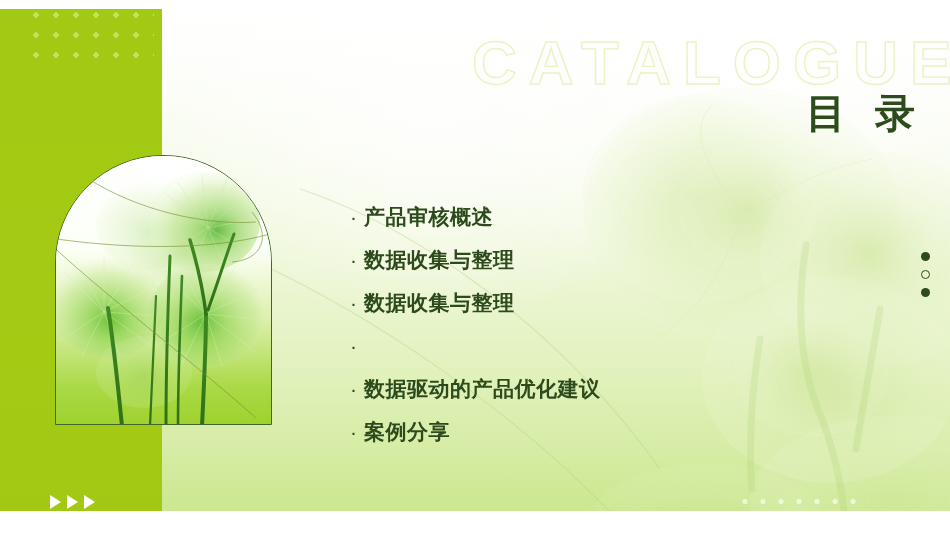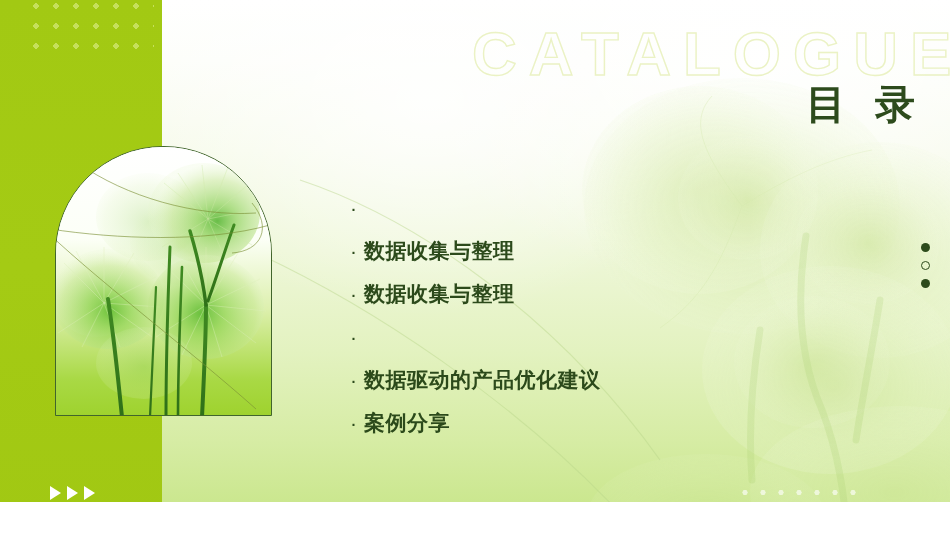--- a/index.html
+++ b/index.html
@@ -10,20 +10,21 @@
   body {
     font-family: "Liberation Sans", "DejaVu Sans", sans-serif;
   }
 
   #slide {
     position: relative;
     width: 950px;
     height: 502px;
     overflow: hidden;
     background: #ffffff;
+    margin-top: 9px;
   }
 
   
   .bg-base {
     position: absolute;
     inset: 0;
     background:
       linear-gradient(to bottom,
         #ffffff 0%,
         #fdfefa 12%,
@@ -389,20 +390,21 @@
     <span class="d"></span>
     <span class="d hollow"></span>
     <span class="d"></span>
   </div>
 
   <div class="br-dots"></div>
 
   <div class="toc-list">
     <div class="toc-item">
       <span class="toc-bullet">·</span>
+      <span class="toc-label">产品审核概述</span>
     </div>
     <div class="toc-item">
       <span class="toc-bullet">·</span>
       <span class="toc-label">数据收集与整理</span>
     </div>
     <div class="toc-item">
       <span class="toc-bullet">·</span>
       <span class="toc-label">数据收集与整理</span>
     </div>
     <div class="toc-item">

